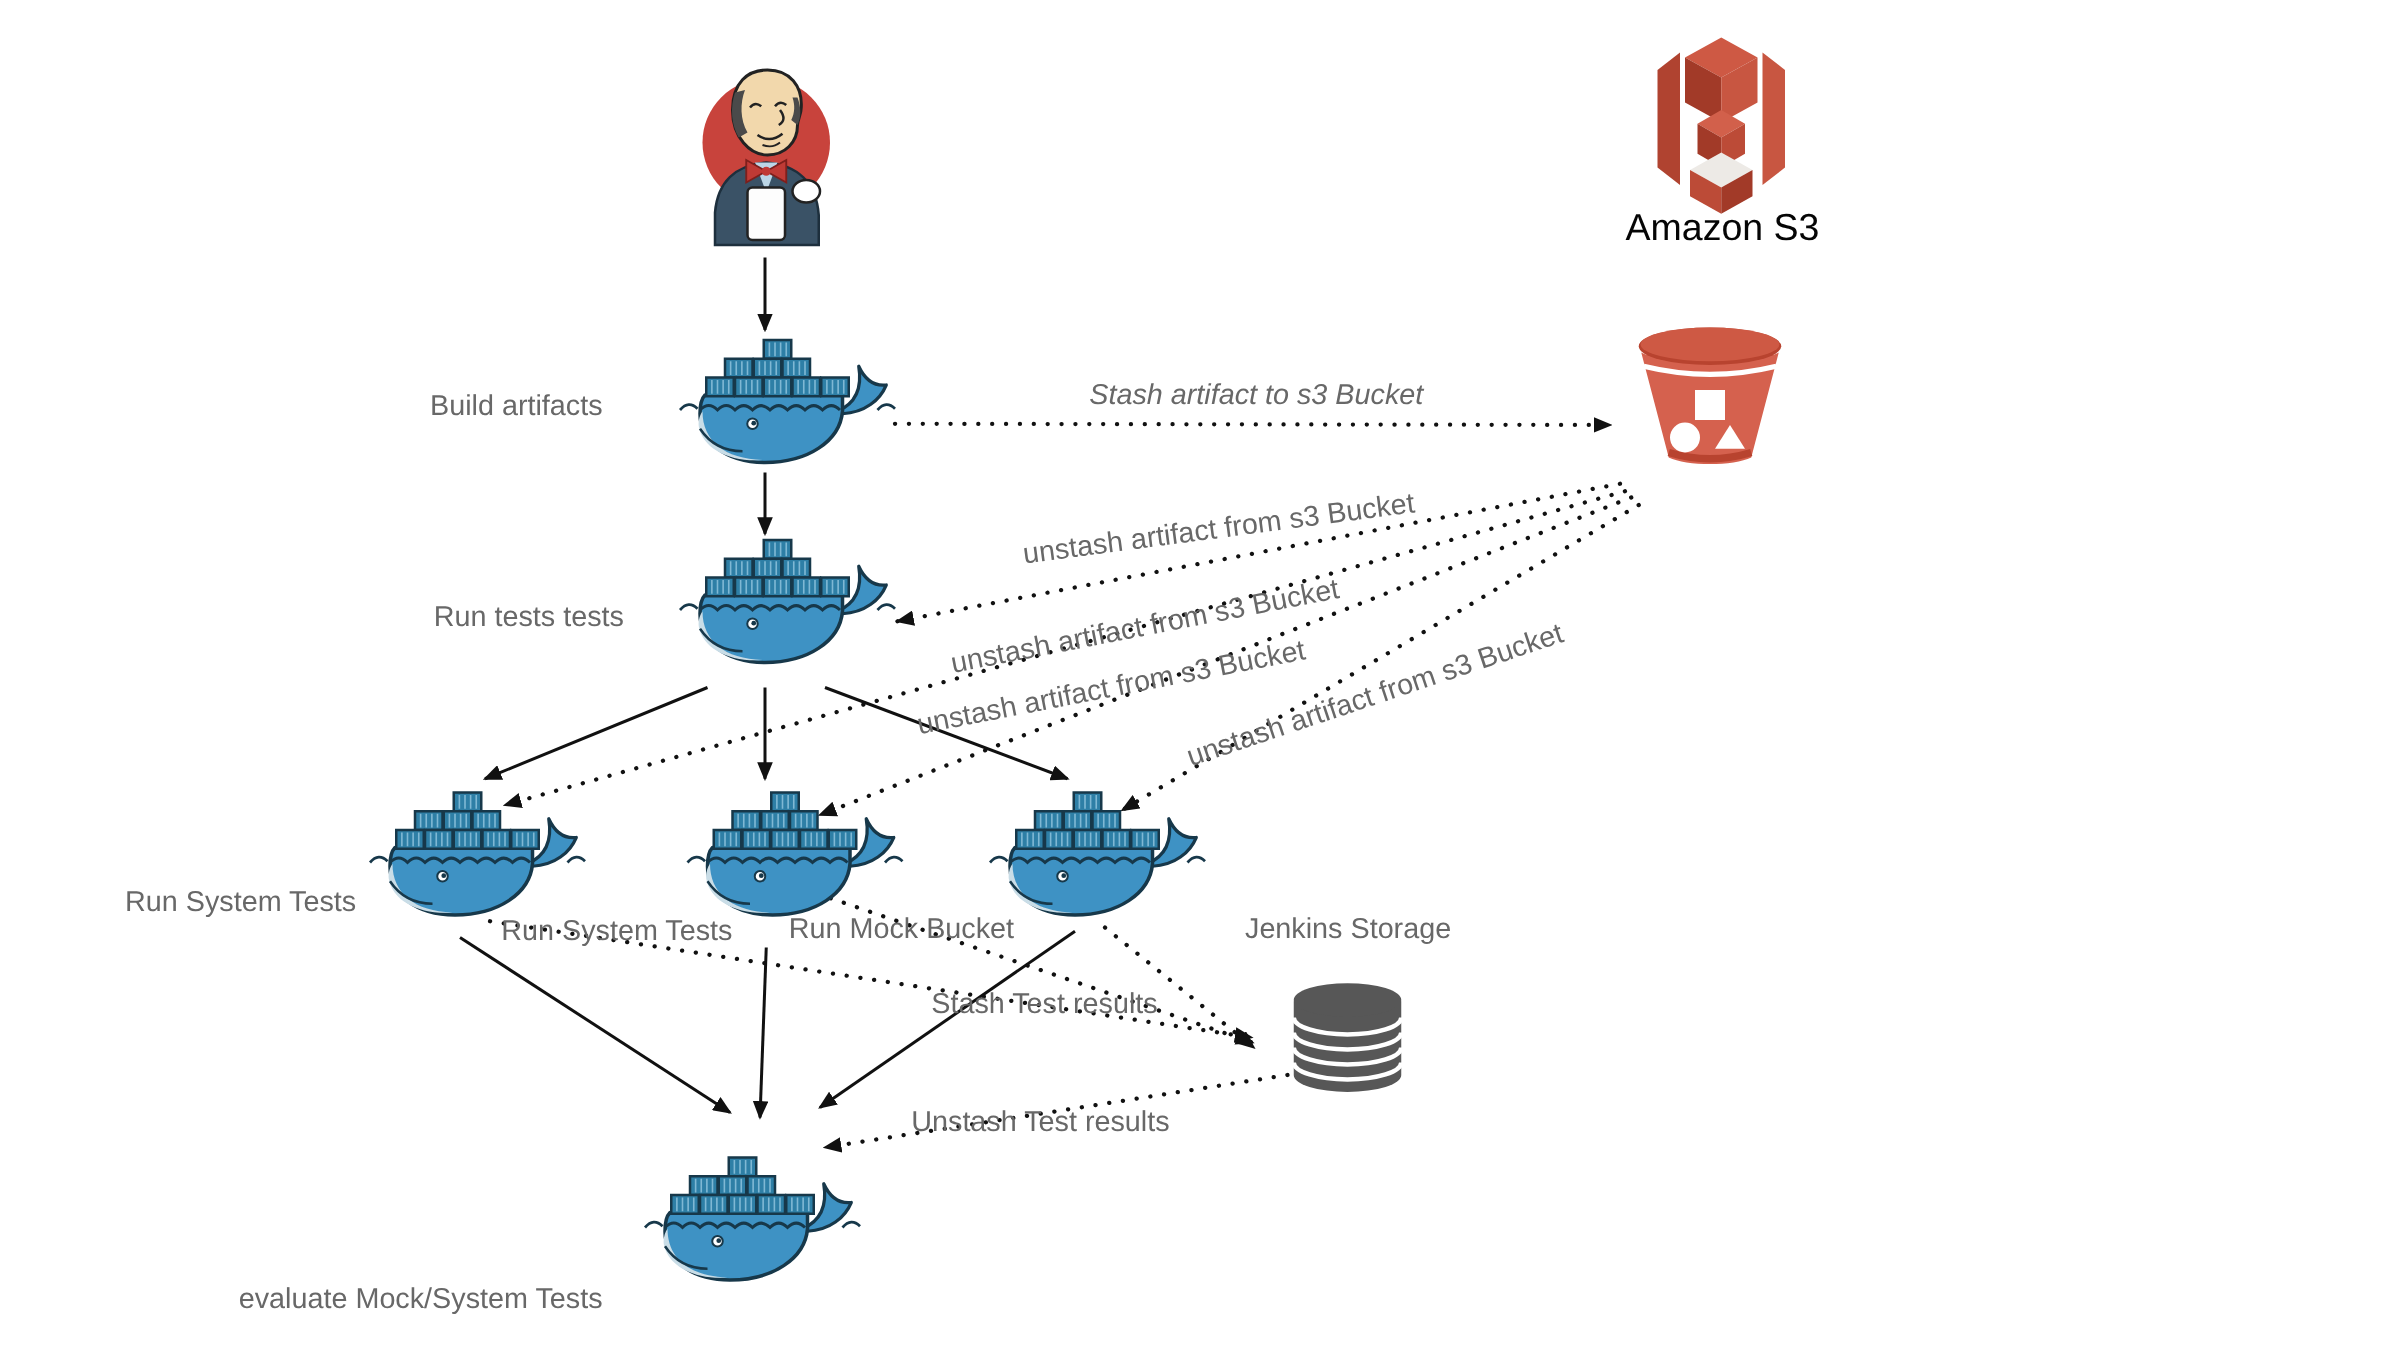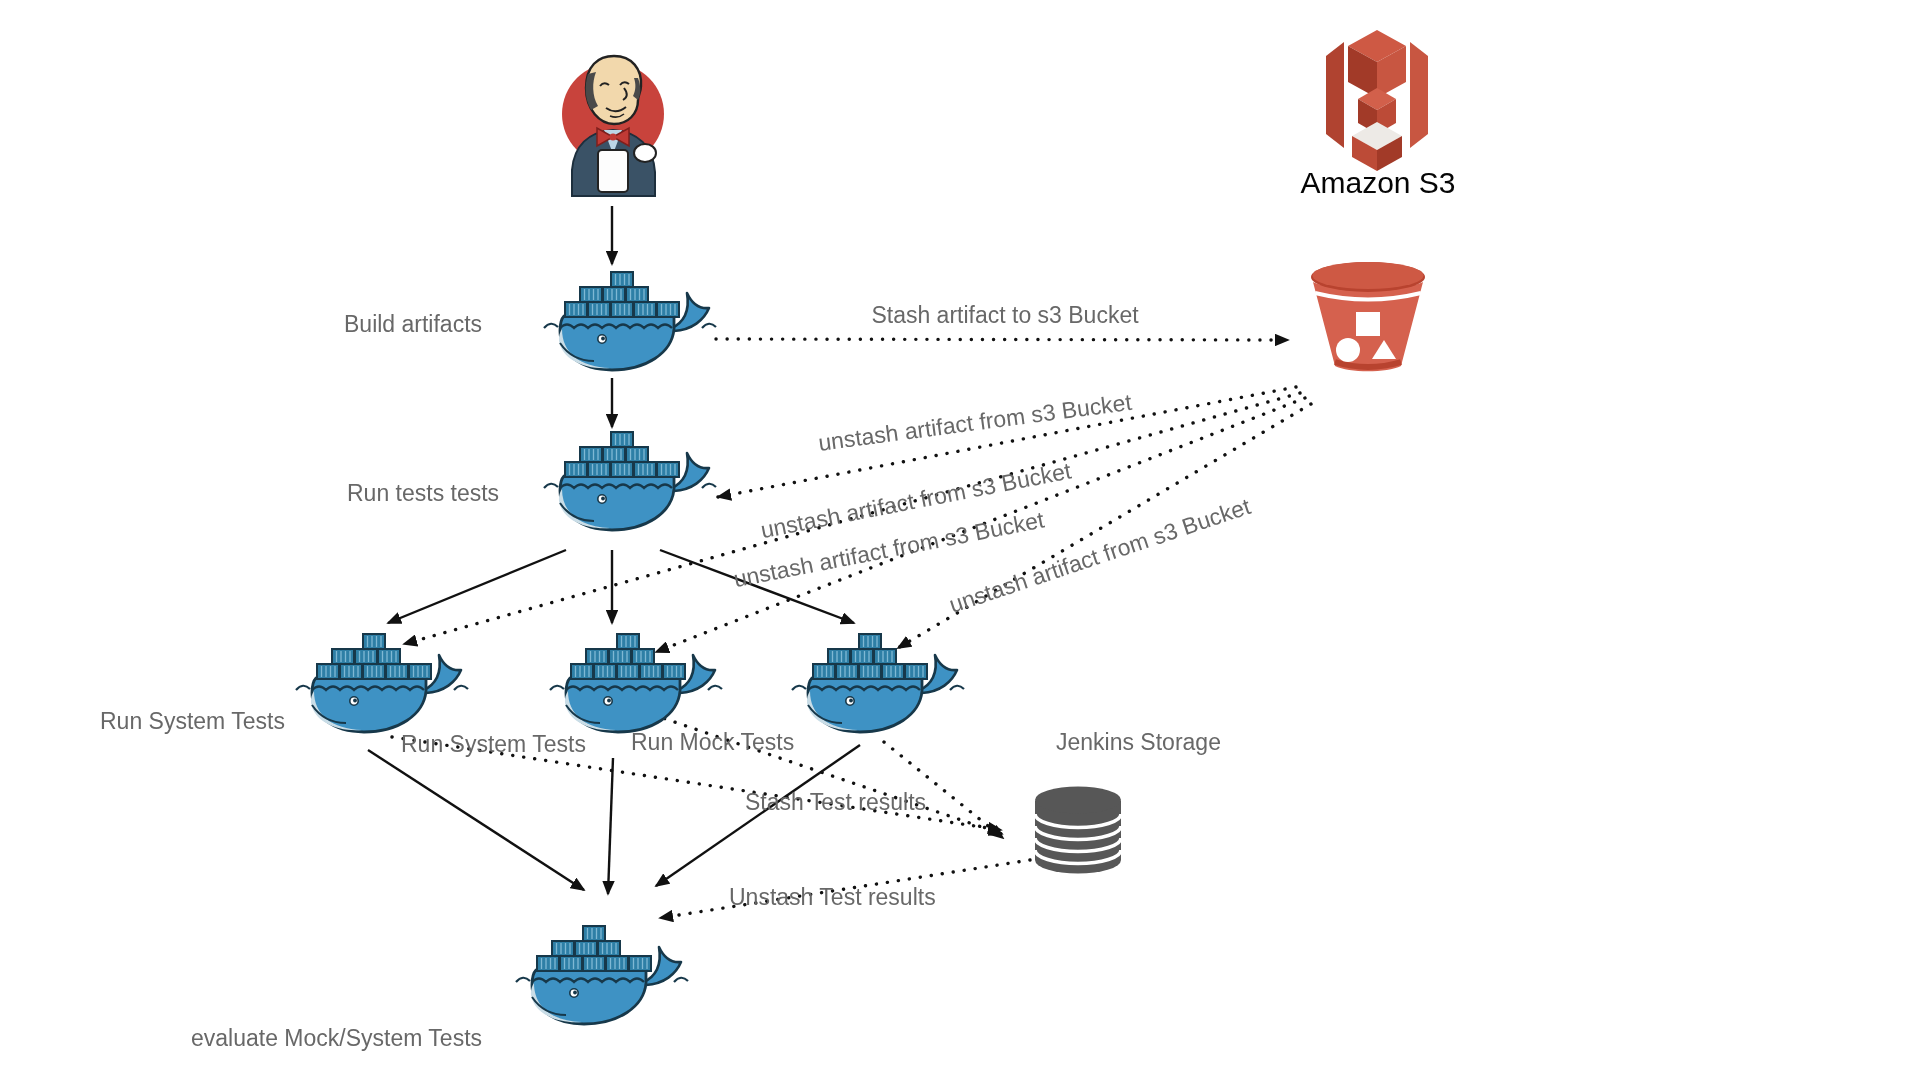--- a/index.html
+++ b/index.html
@@ -1,20 +1,20 @@
 <!DOCTYPE html>
 <html><head>
 <meta charset="utf-8">
 <style>
   html,body{margin:0;padding:0;background:#fff;}
   #stage{position:relative;width:1920px;height:1056px;background:#ffffff;overflow:hidden;
          font-family:"Liberation Sans",sans-serif;}
   #wires{position:absolute;left:0;top:0;width:1920px;height:1080px;}
   .lbl{position:absolute;font-size:23px;color:#686868;white-space:nowrap;line-height:1.1;}
-  .lbl.center{transform:translateX(-50%);}
+  .lbl.center{transform:translateX(-50%);font-style:italic;}
   .lbl.rot{transform:translate(-50%,-50%) rotate(var(--r));}
   .brand{position:absolute;font-size:30px;color:#050505;white-space:nowrap;
          transform:translateX(-50%);}
 </style>
 </head>
 <body>
 
 <div id="stage">
 
   <svg id="wires" viewBox="0 0 1920 1080">
@@ -147,19 +147,19 @@
   <div class="lbl center" style="left:1005px;top:303px;">Stash artifact to s3 Bucket</div>
   <div class="lbl" style="left:347px;top:481px;">Run tests tests</div>
 
   <div class="lbl rot" style="--r:-7.5deg;left:975px;top:423px;">unstash artifact from s3 Bucket</div>
   <div class="lbl rot" style="--r:-11deg;left:916px;top:501px;">unstash artifact from s3 Bucket</div>
   <div class="lbl rot" style="--r:-11deg;left:889px;top:550px;">unstash artifact from s3 Bucket</div>
   <div class="lbl rot" style="--r:-18.5deg;left:1100px;top:556px;">unstash artifact from s3 Bucket</div>
 
   <div class="lbl" style="left:100px;top:709px;">Run System Tests</div>
   <div class="lbl" style="left:401px;top:732px;">Run System Tests</div>
-  <div class="lbl" style="left:631px;top:730px;">Run Mock Tests</div>
-  <div class="lbl" style="left:1056px;top:730px;text-align:center;">Jenkins Storage</div>
+  <div class="lbl" style="left:631px;top:730px;">Run Mock Bucket</div>
+  <div class="lbl" style="left:996px;top:730px;text-align:center;">Jenkins Storage</div>
 
   <div class="lbl" style="left:745px;top:790px;">Stash Test results</div>
   <div class="lbl" style="left:729px;top:885px;">Unstash Test results</div>
   <div class="lbl" style="left:191px;top:979px;margin-top:47px;">evaluate Mock/System Tests</div>
 </div>
 
 </body></html>

